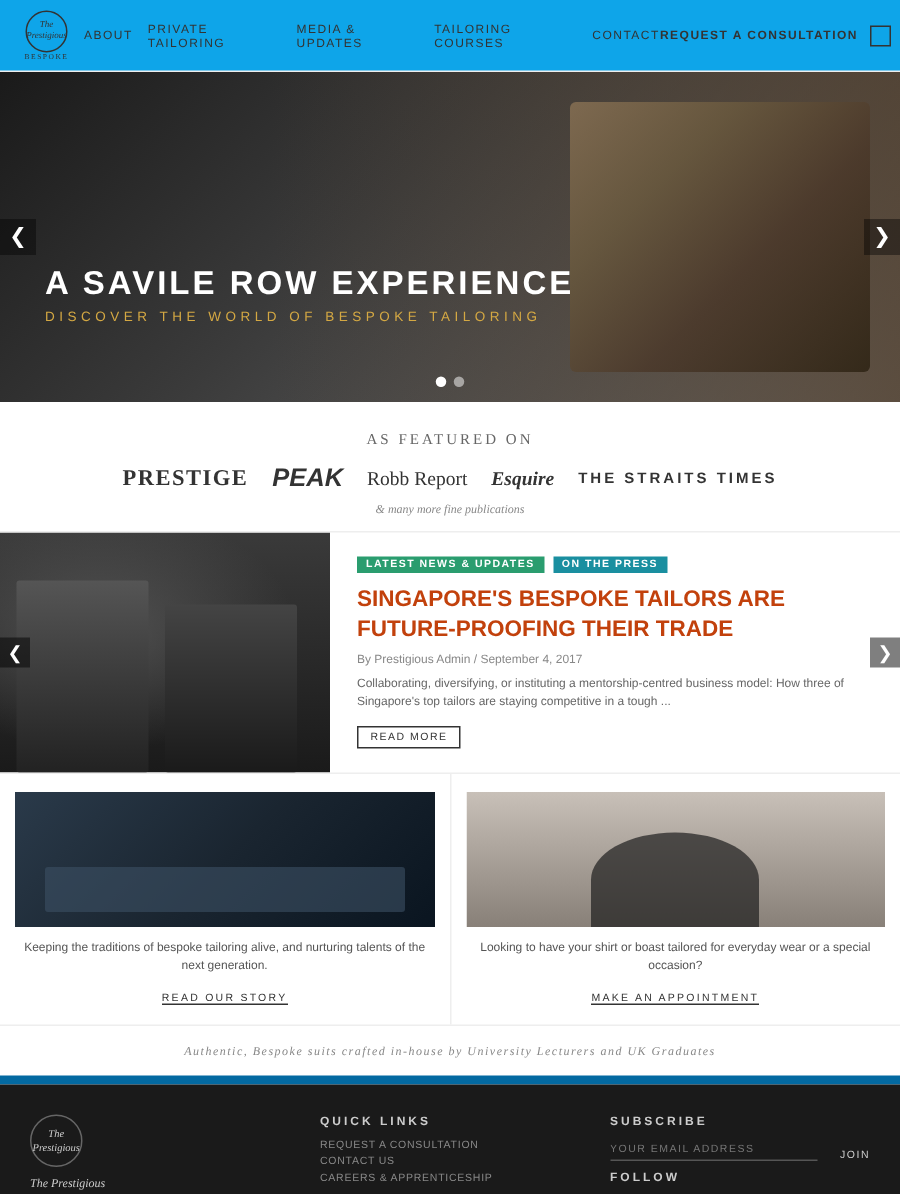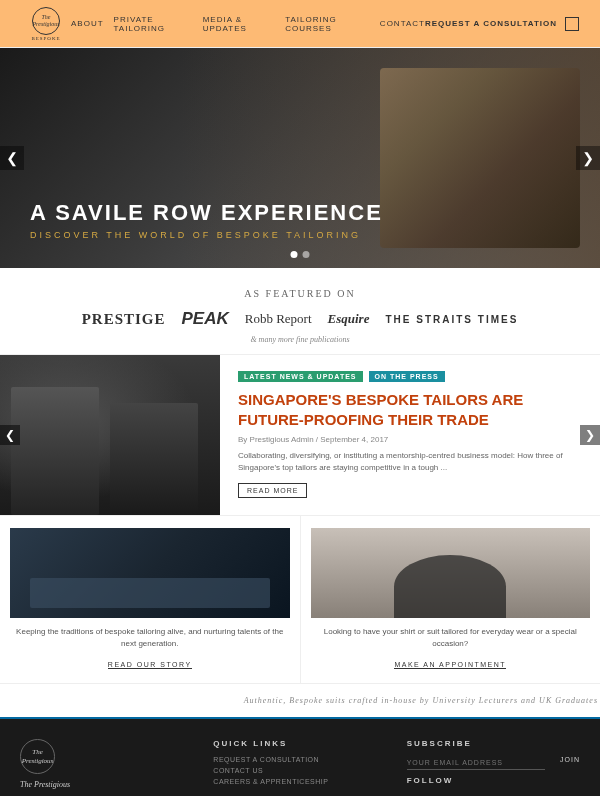--- a/index.html
+++ b/index.html
@@ -3,24 +3,24 @@
   <meta charset="utf-8">
   <style>
     * { margin: 0; padding: 0; box-sizing: border-box; }
     body { font-family: 'Georgia', serif; font-size: 12px; color: #333; background: #fff; width: 600px; overflow-x: hidden; }
 
     
     .header {
       display: flex;
       align-items: center;
       justify-content: space-between;
-      padding: 0 21px;
+      padding: 0 6px;
       height: 48px;
       border-bottom: 1px solid #eee;
-      background: #fdba74;
+      background: #0ea5e9;
     }
     .header-logo {
       width: 50px;
       display: flex;
       flex-direction: column;
       align-items: center;
     }
     .logo-circle {
       width: 28px;
       height: 28px;
@@ -102,21 +102,21 @@
       right: 20px;
       top: 20px;
       width: 200px;
       height: 180px;
       background: linear-gradient(135deg, #8b7355 0%, #6b5a3e 30%, #4a3728 60%, #2a2010 100%);
       border-radius: 4px;
       opacity: 0.8;
     }
     .hero-content {
       position: absolute;
-      bottom: 28px;
+      bottom: 52px;
       left: 30px;
     }
     .hero-title {
       font-size: 22px;
       font-weight: 700;
       color: #fff;
       letter-spacing: 2px;
       text-transform: uppercase;
       font-family: Arial, sans-serif;
       line-height: 1.2;
@@ -384,23 +384,23 @@
       text-transform: uppercase;
       font-family: Arial, sans-serif;
       color: #333;
       text-decoration: none;
       border-bottom: 1px solid #333;
       cursor: pointer;
     }
 
     
     .tagline-section {
-      text-align: right;
-      padding: 12px 2px;
-      border-bottom: 2px solid #0369a1;
+      text-align: center;
+      padding: 12px 24px;
+      border-bottom: 6px solid #0369a1;
     }
     .tagline-text {
       font-size: 8px;
       font-style: italic;
       color: #888;
       font-family: Georgia, serif;
       letter-spacing: 1px;
     }
 
     
@@ -461,21 +461,21 @@
       text-transform: uppercase;
       cursor: pointer;
     }
     .footer-subscribe {
       display: flex;
       flex-direction: column;
       gap: 6px;
     }
     .footer-email-row {
       display: flex;
-      align-items: flex-start;
+      align-items: flex-end;
       gap: 15px;
     }
     .footer-email-input {
       background: transparent;
       border: none;
       border-bottom: 1px solid #555;
       color: #888;
       font-size: 7px;
       font-family: Arial, sans-serif;
       padding: 3px 0;
@@ -579,21 +579,21 @@
     <div class="card-image">
       <div class="card-img-1"></div>
     </div>
     <div class="card-caption">Keeping the traditions of bespoke tailoring alive, and nurturing talents of the next generation.</div>
     <span class="card-link">READ OUR STORY</span>
   </div>
   <div class="card">
     <div class="card-image">
       <div class="card-img-2"></div>
     </div>
-    <div class="card-caption">Looking to have your shirt or suit tailored for everyday wear or a special occasion?</div>
+    <div class="card-caption">Looking to have your shirt or boast tailored for everyday wear or a special occasion?</div>
     <span class="card-link">MAKE AN APPOINTMENT</span>
   </div>
 </section>
 
 <section class="tagline-section">
   <div class="tagline-text">Authentic, Bespoke suits crafted in-house by University Lecturers and UK Graduates</div>
 </section>
 
 <footer class="footer">
   <div class="footer-col">

